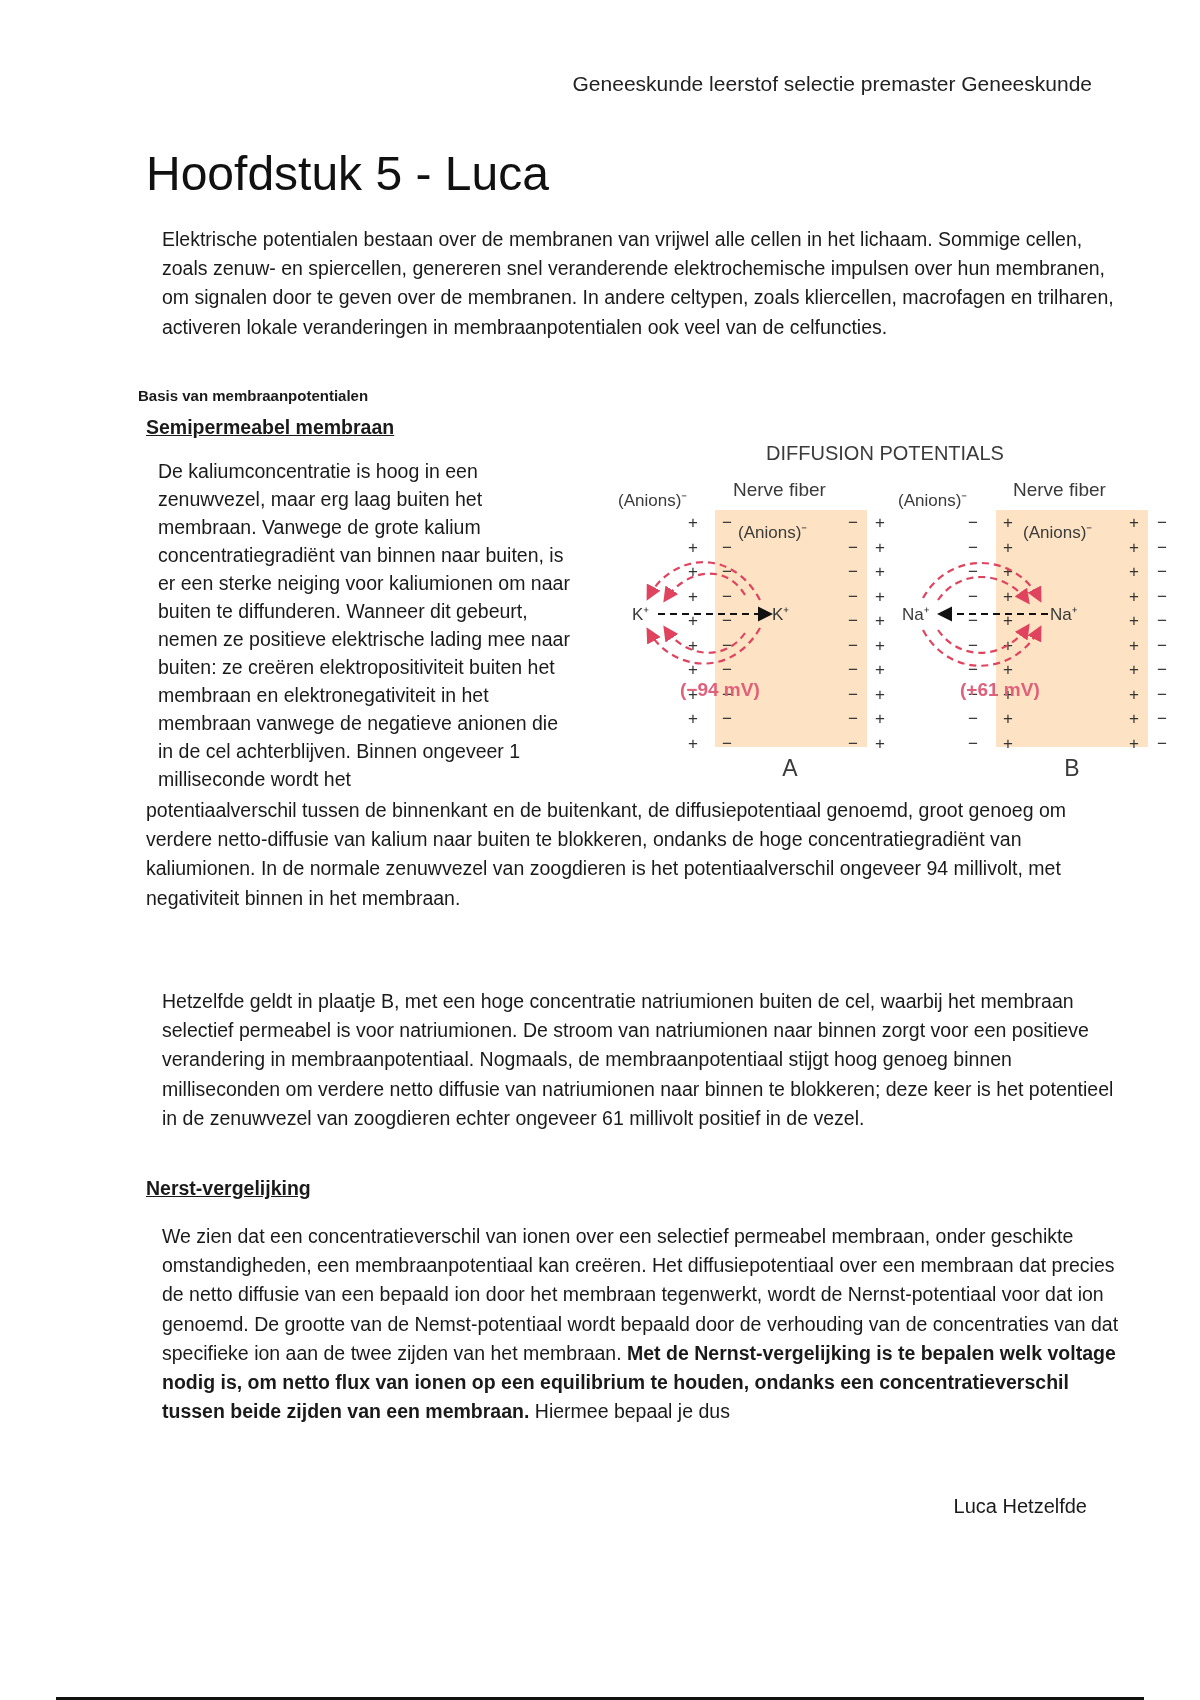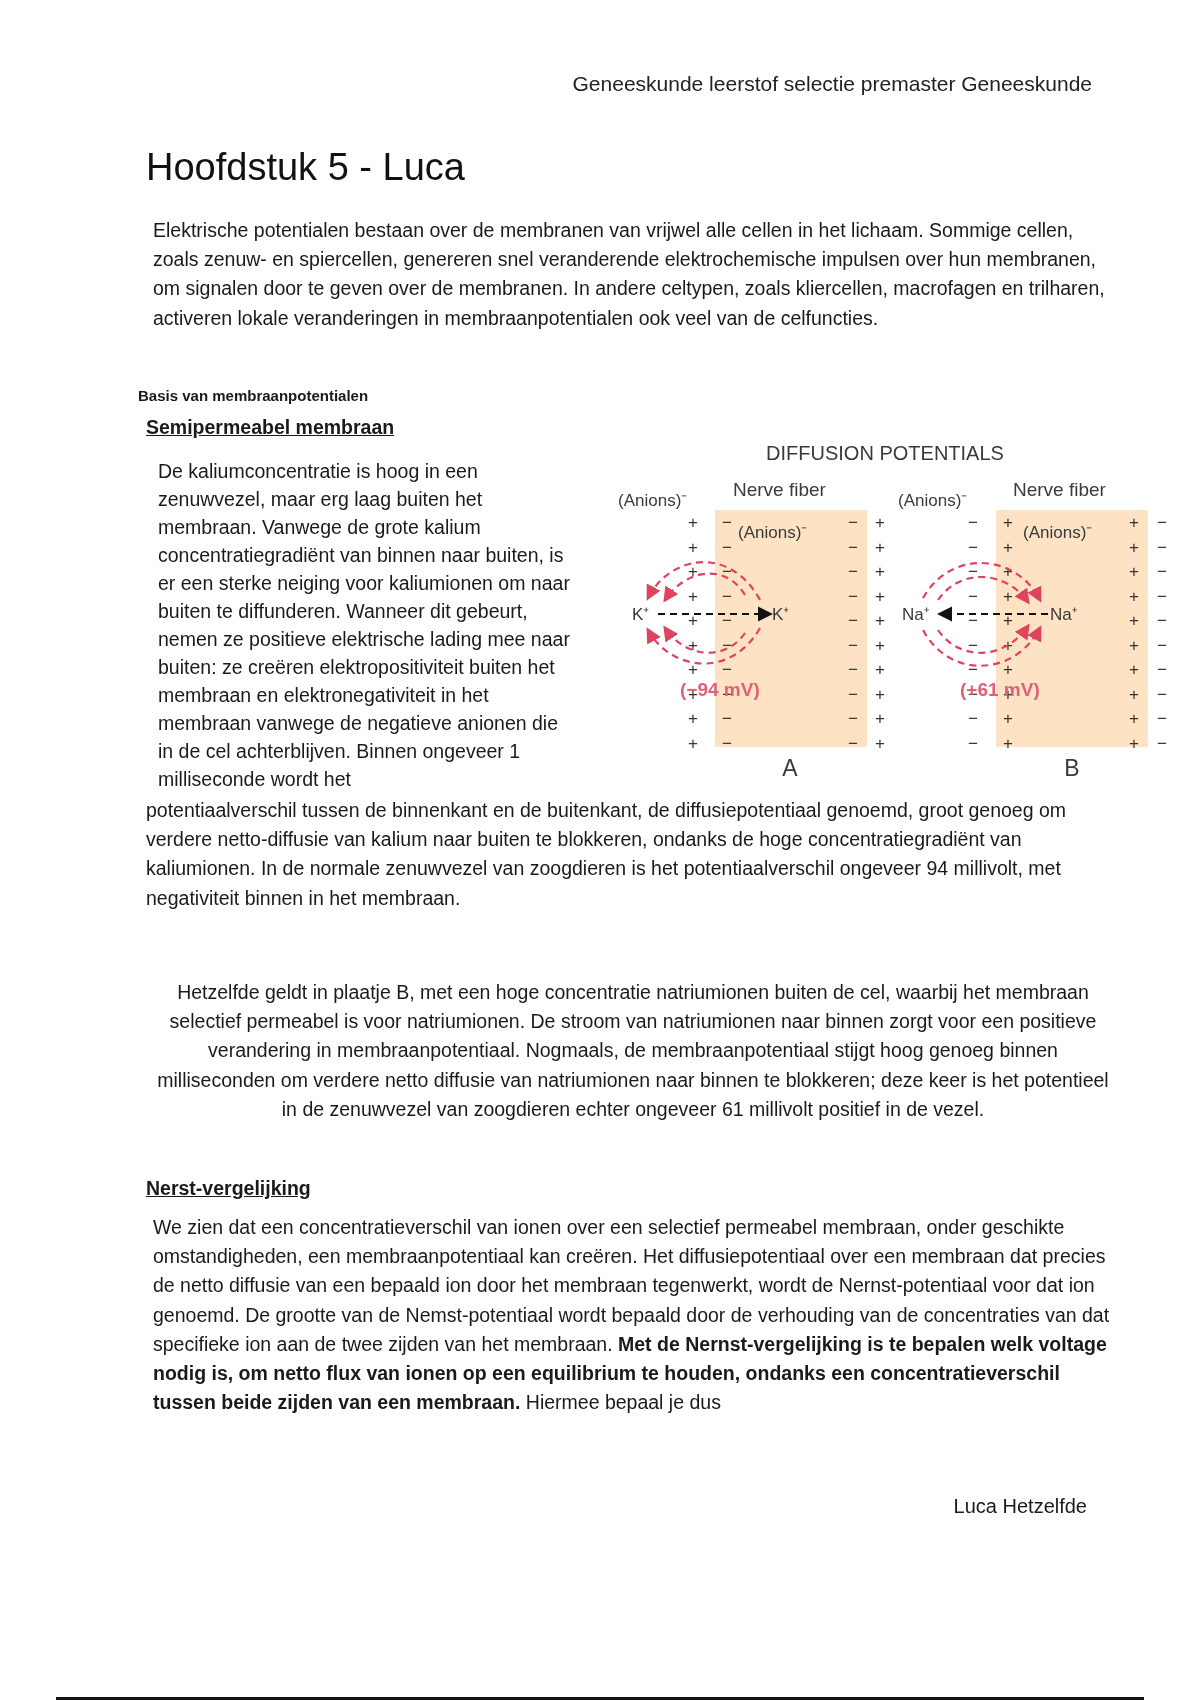--- a/index.html
+++ b/index.html
@@ -1,27 +1,27 @@
 <!DOCTYPE html>
 <html><head>
 <meta charset="utf-8">
 <style>
   html, body { margin: 0; padding: 0; background: #ffffff; }
   body { width: 1200px; height: 1700px; position: relative; overflow: hidden;
          font-family: "Liberation Sans", sans-serif; color: #1a1a1a; }
   .header-right { position: absolute; top: 72px; right: 108px; font-size: 21px; color: #222; }
-  .page-title { position: absolute; top: 146px; left: 146px; font-size: 38px; font-weight: normal; margin: 0; color: #111; }
-  .para { position: absolute; left: 146px; width: 960px; font-size: 19.5px; line-height: 29.2px; margin: 7px; }
+  .page-title { position: absolute; top: 146px; left: 146px; font-size: 48px; font-weight: normal; margin: 0; color: #111; }
+  .para { position: absolute; left: 146px; width: 960px; font-size: 19.5px; line-height: 29.2px; margin: 16px; }
   .p-intro { top: 209px; }
   .section-heading { position: absolute; top: 387px; left: 138px; font-size: 15px; font-weight: bold; margin: 0; }
   .subheading { position: absolute; left: 146px; font-size: 19.5px; text-decoration: underline; margin: 0; }
   .sub1 { top: 416px; }
   .p-kalium { position: absolute; top: 445px; left: 146px; width: 420px; font-size: 19.5px; line-height: 28px; margin: 12px; }
   .p-kalium-cont { position: absolute; top: 796px; left: 146px; width: 960px; font-size: 19.5px; line-height: 29.2px; margin: 0; }
-  .p-natrium { top: 971px; text-align: center; }
+  .p-natrium { top: 971px; }
   .sub2 { top: 1177px; }
   .p-nernst { top: 1206px; }
   .footer-name { position: absolute; top: 1495px; right: 113px; font-size: 20px; }
   .footer-rule { position: absolute; top: 1697px; left: 56px; width: 1088px; height: 3px; background: #111; }
   .bold { font-weight: bold; }
 
   .figure { position: absolute; top: 440px; left: 610px; width: 590px; height: 360px; }
   .figure svg { width: 590px; height: 360px; }
   .fig-text { font-family: "Liberation Sans", sans-serif; fill: #3a3a3a; }
 </style>

